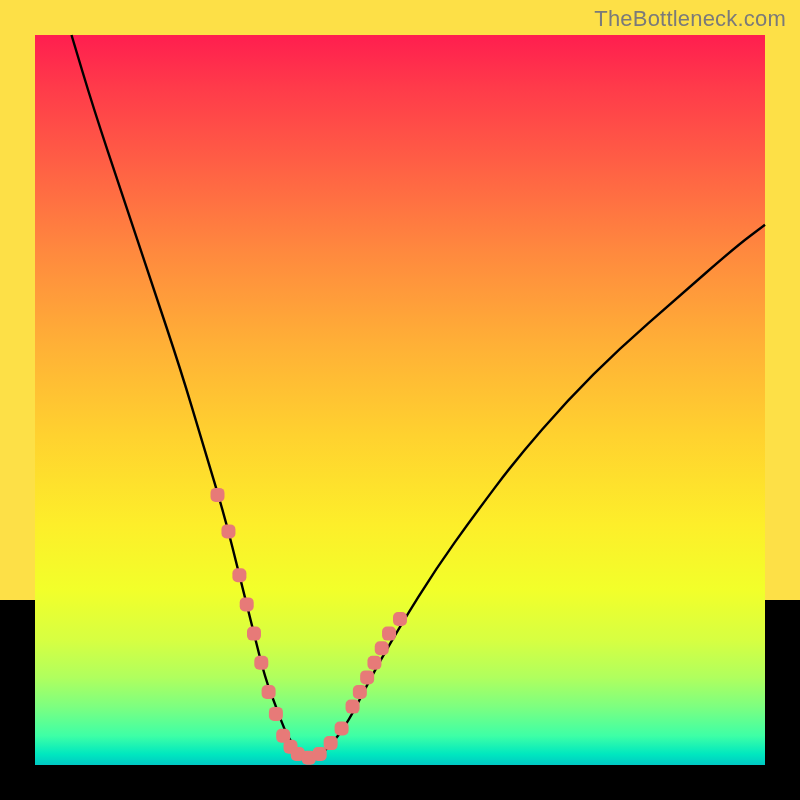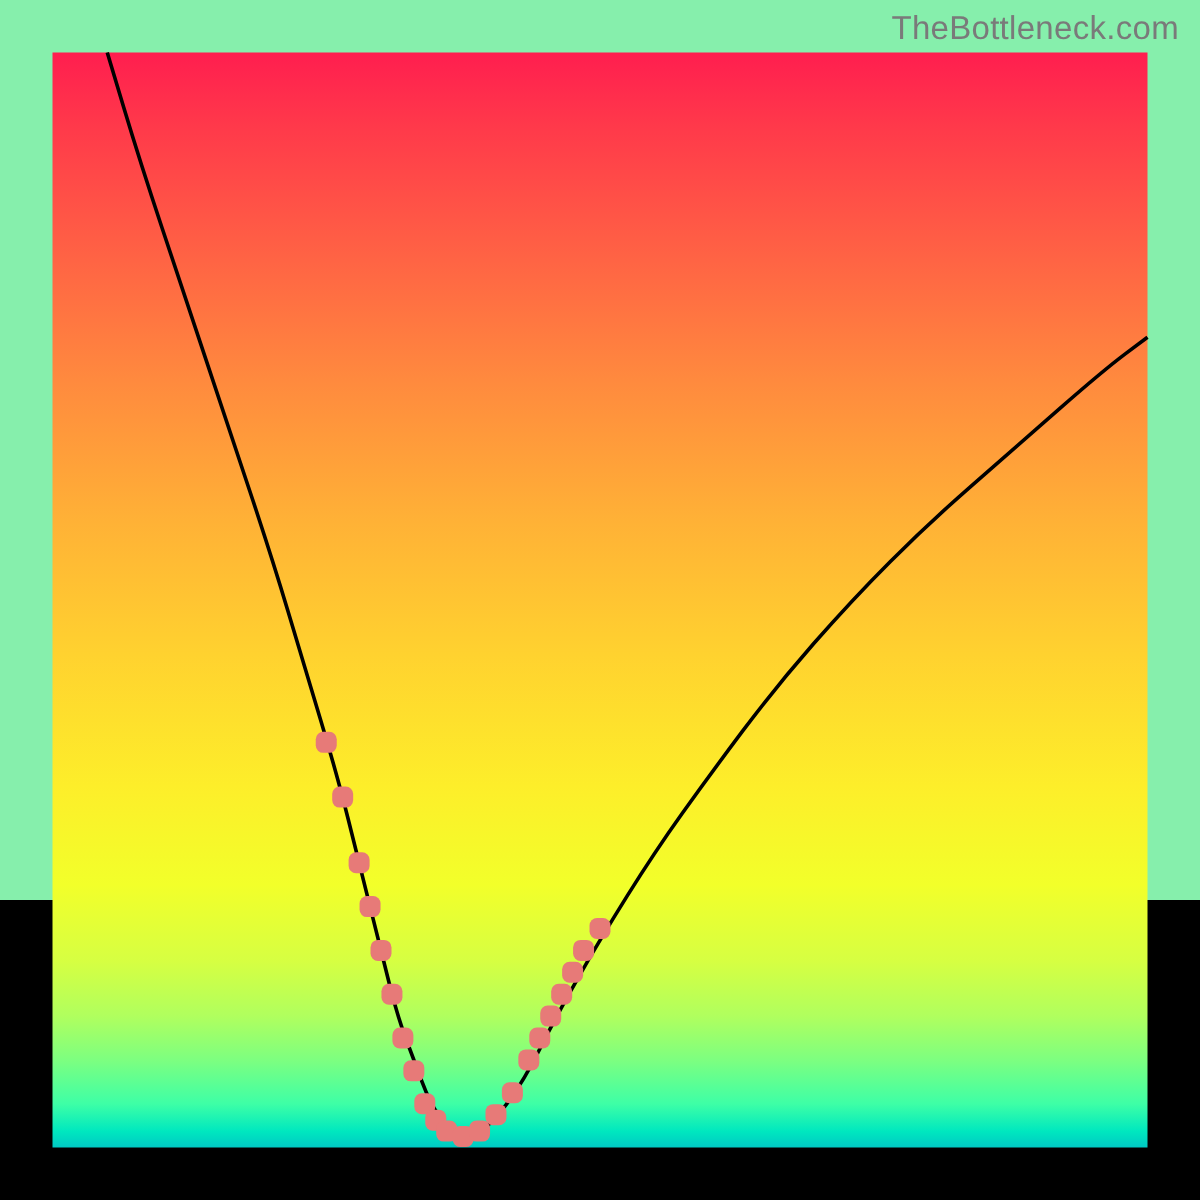--- a/index.html
+++ b/index.html
@@ -8,21 +8,21 @@
     width: 800px;
     height: 800px;
     overflow: hidden;
     background: #000;
     font-family: Arial, Helvetica, sans-serif;
   }
   .frame {
     position: relative;
     width: 800px;
     height: 600px;
-    background: #86efac;
+    background: #fde047;
   }
   .plot-area {
     position: absolute;
     left: 35px;
     top: 35px;
     width: 730px;
     height: 730px;
     background: linear-gradient(to bottom,
       #ff1e4f 0%,
       #ff3a4a 7%,

